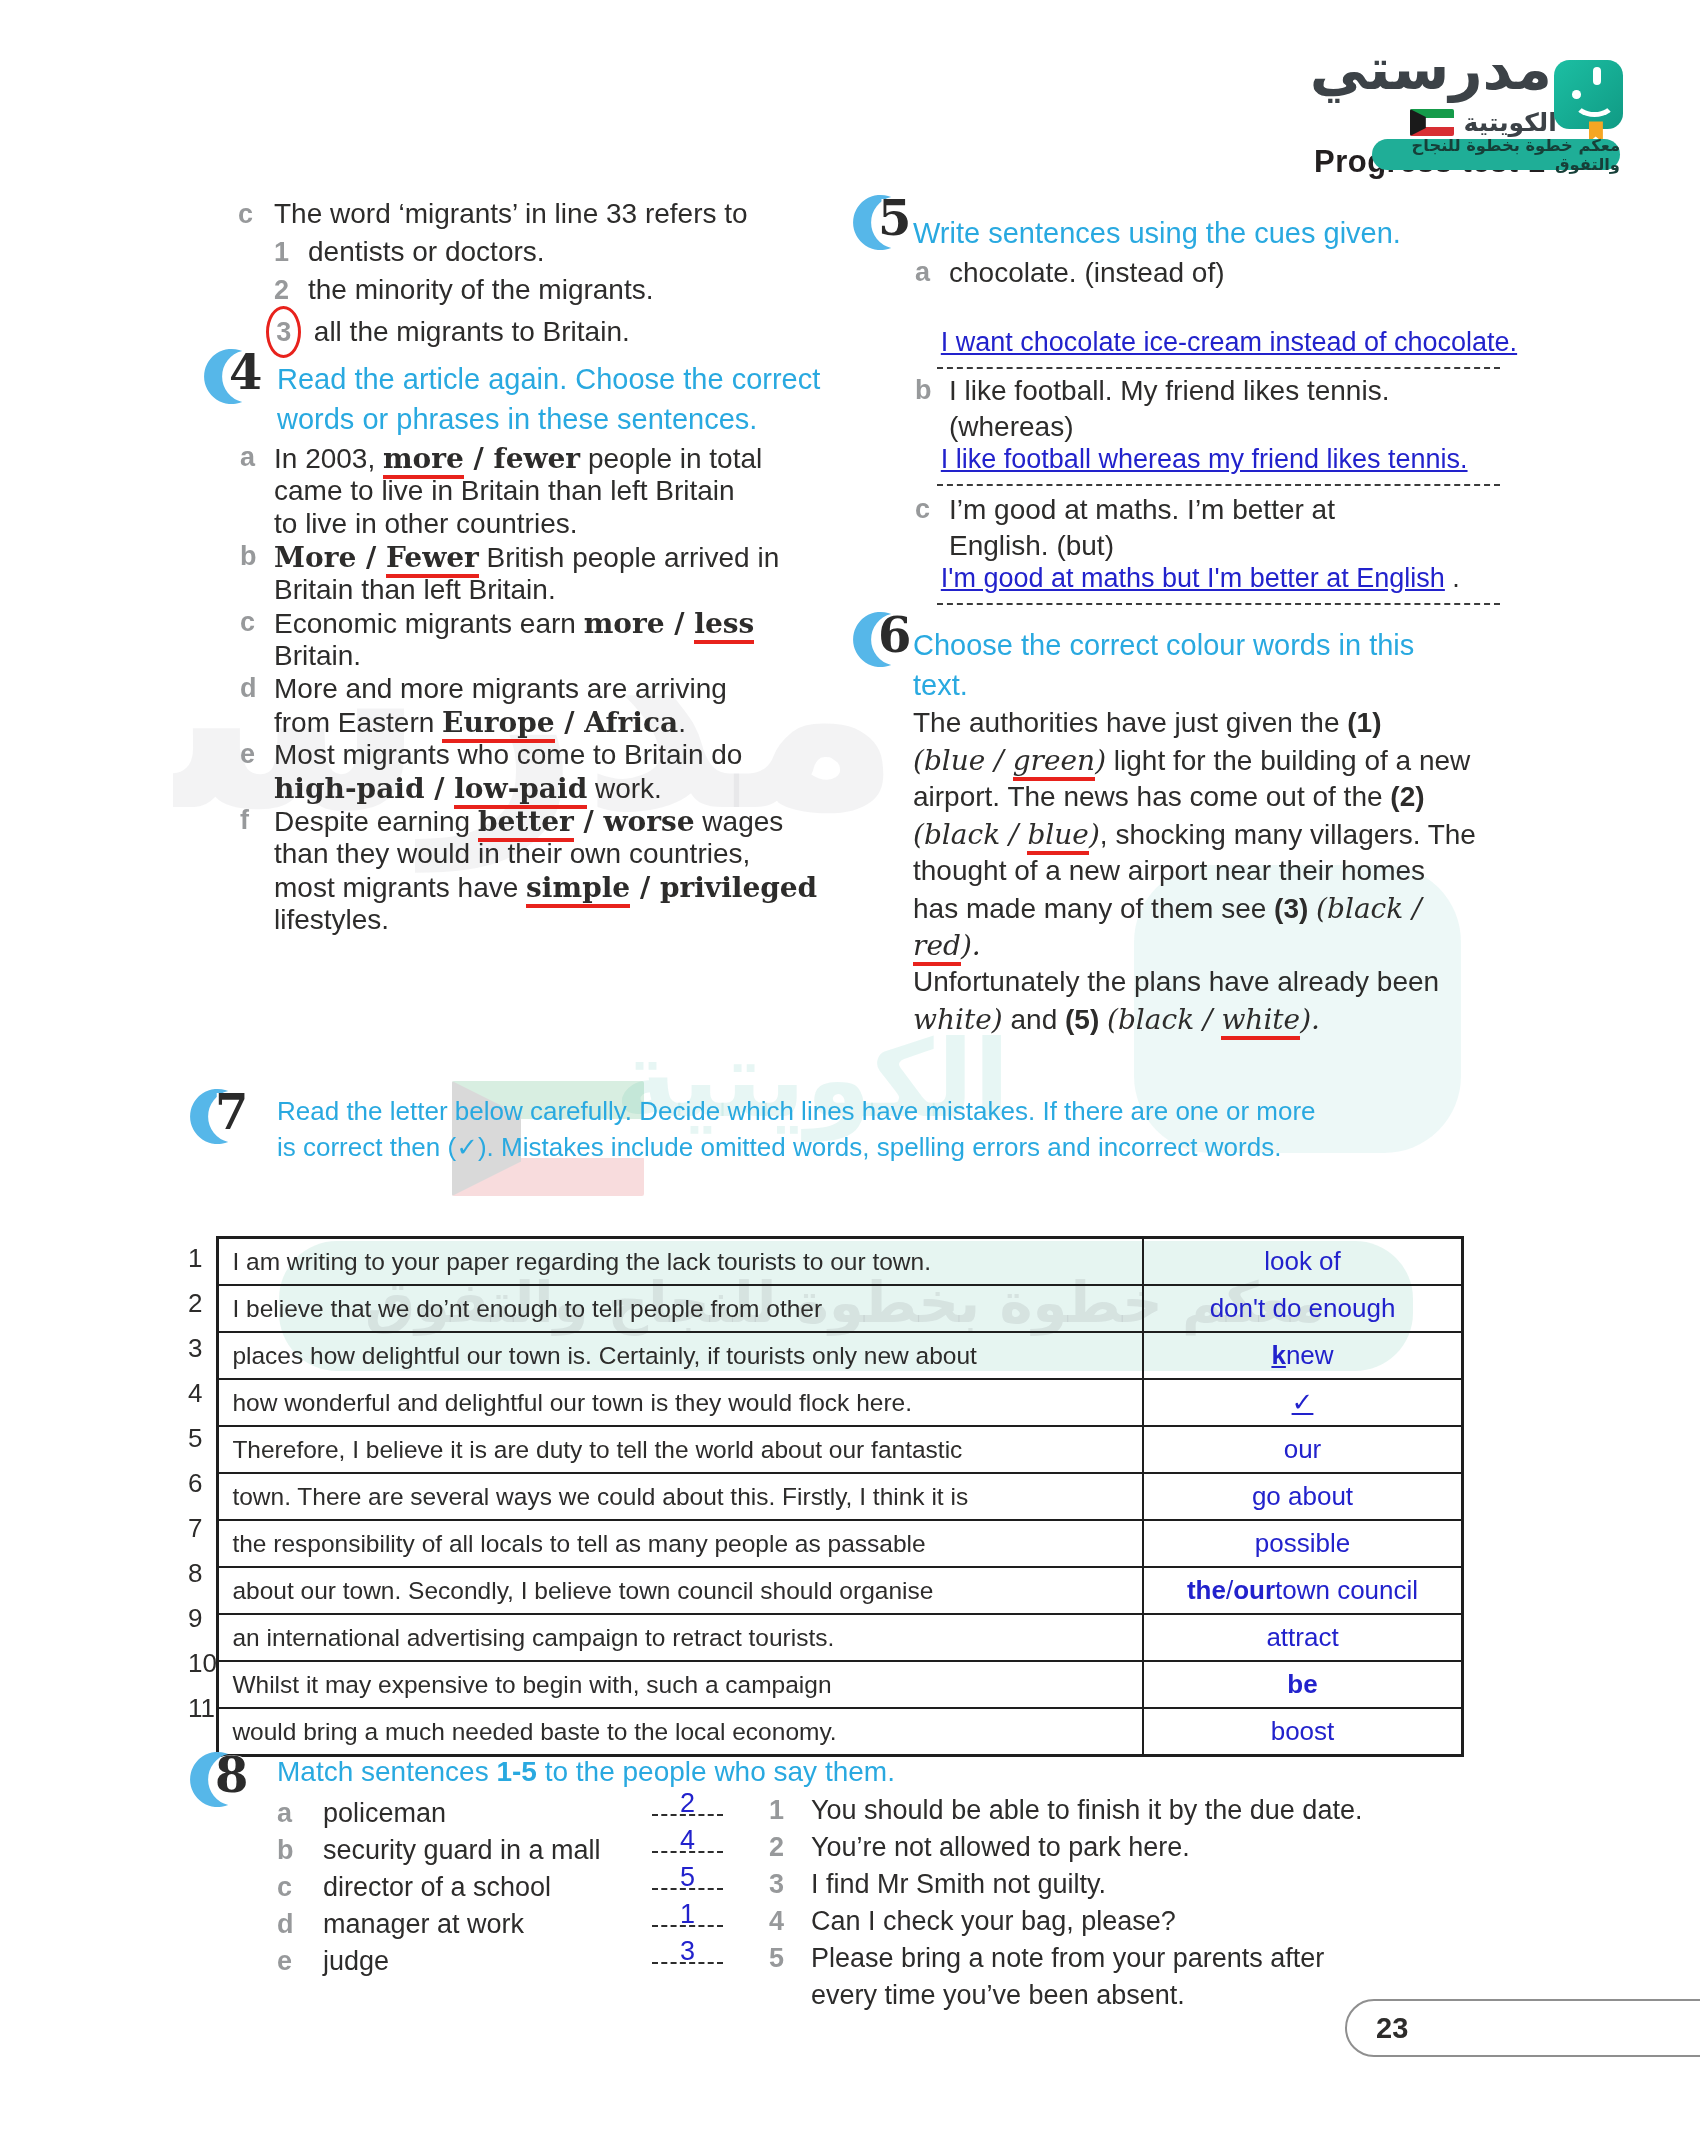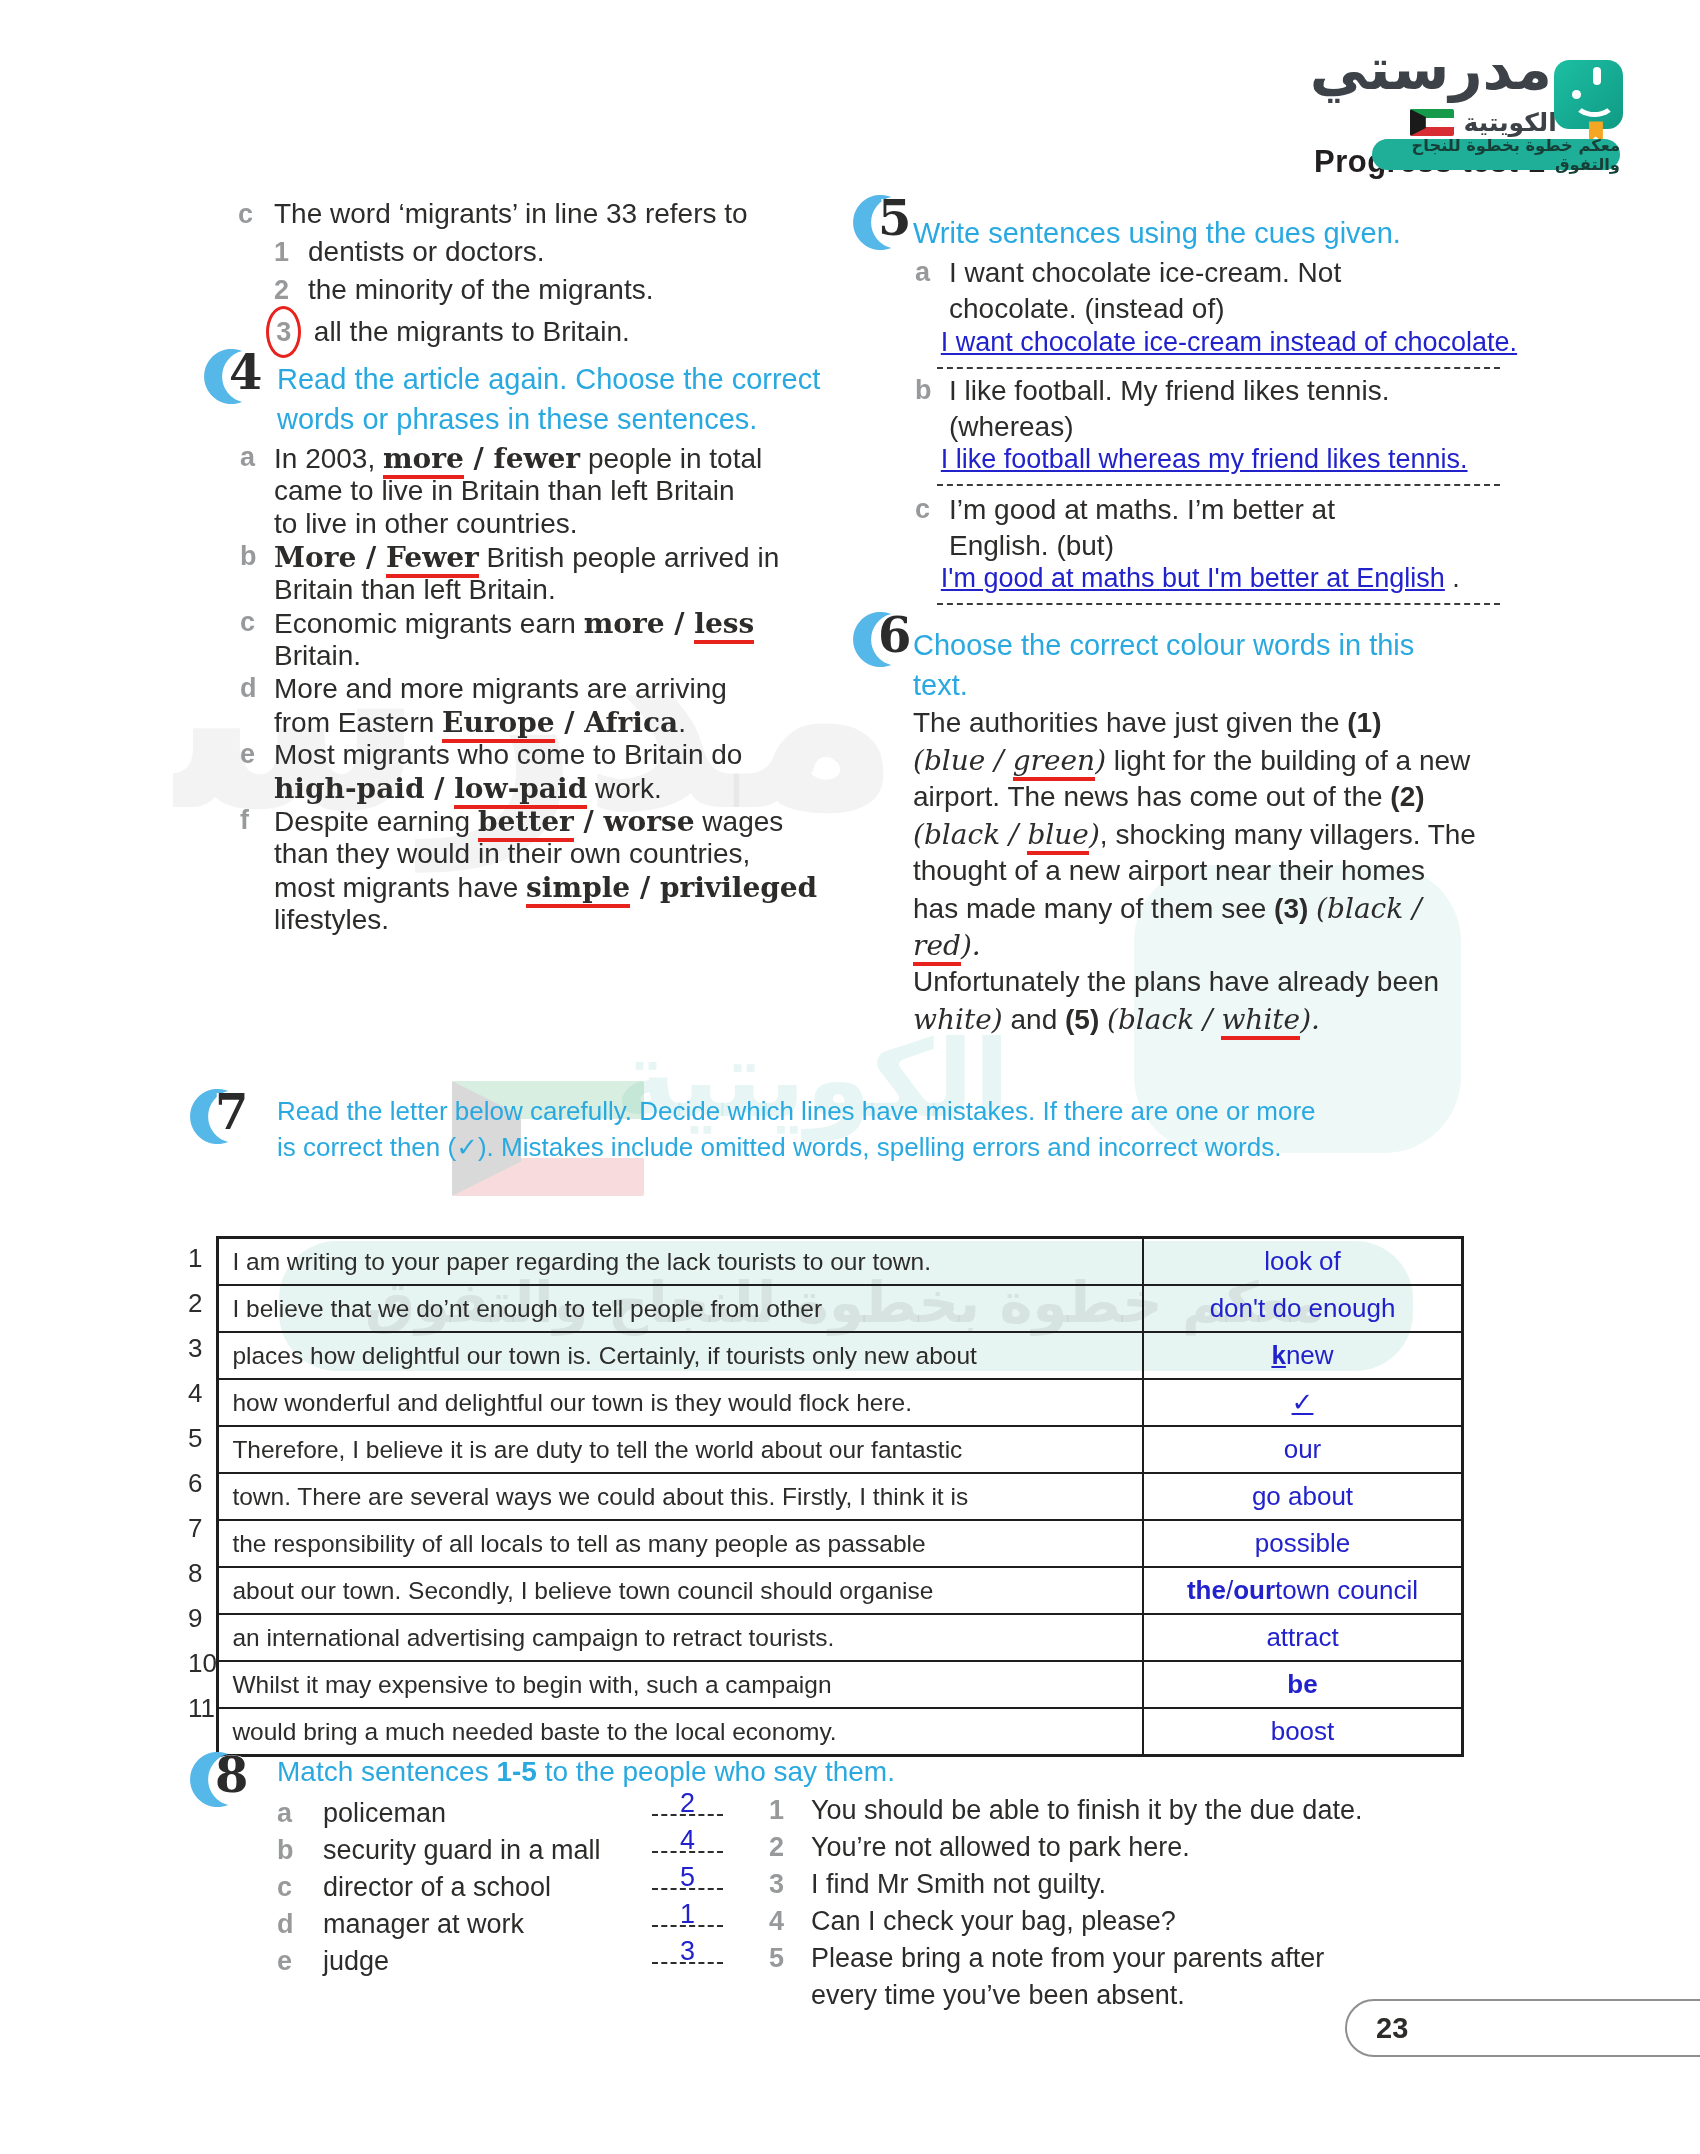--- a/index.html
+++ b/index.html
@@ -214,21 +214,20 @@
         <path d="M31,5 A19.5,19.5 0 1 0 31,41 A18.5,18.5 0 0 1 31,5 Z" fill="#56b7e9"></path>
       </svg>
     <span class="cnum">5</span>
   </div>
   <div class="abs head" style="left:913px;top:217px;">Write sentences using the cues given.</div>
 
   <div class="abs" style="left:915px;top:257px;width:596px;">
     <div class="fitem">
         <span class="lbl">a</span>
         <div class="flines lh37">
-          <div class="ln"><span>I want chocolate ice-cream. Not</span></div>
           <div class="ln"><span>chocolate. (instead of)</span></div>
         </div>
       </div>
   </div>
   <div class="abs ansline" style="left:937px;top:327px;width:559px;"><span class="ans">I want chocolate ice-cream instead of chocolate.</span></div>
 
   <div class="abs" style="left:915px;top:375px;width:596px;">
     <div class="fitem">
         <span class="lbl">b</span>
         <div class="flines lh37">

